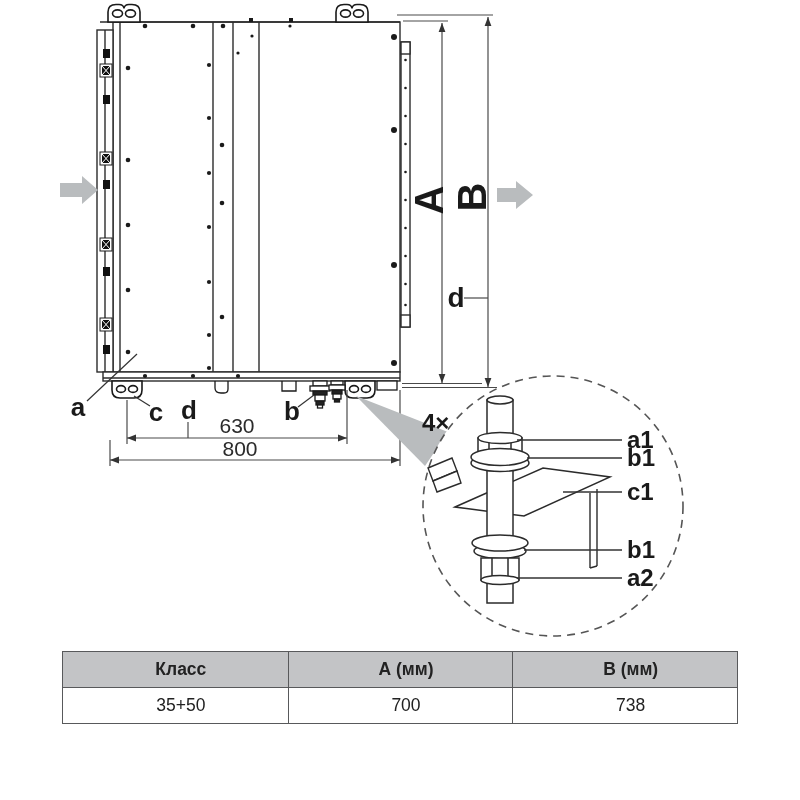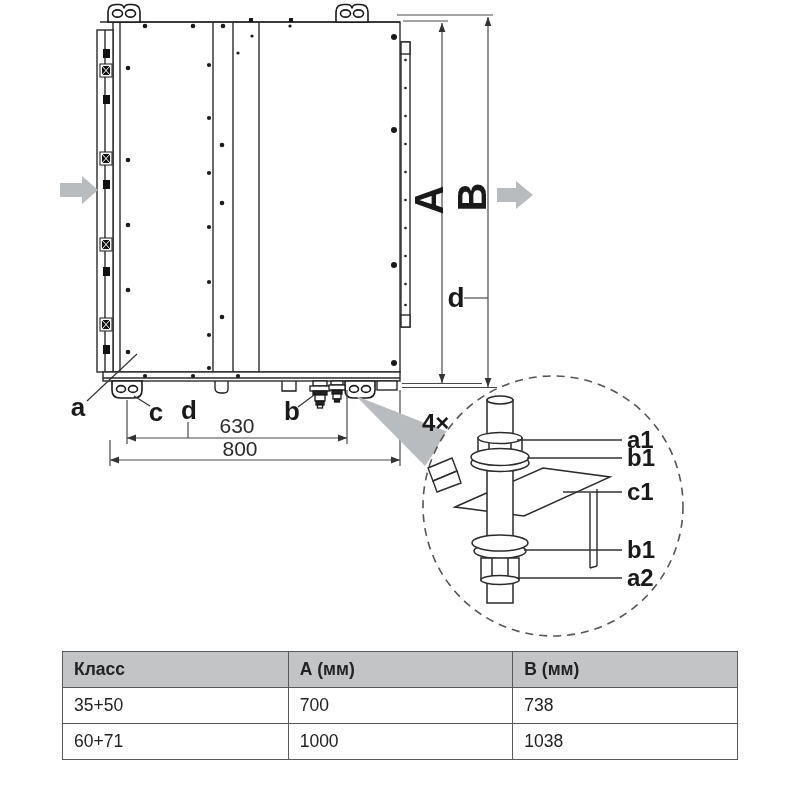--- a/index.html
+++ b/index.html
@@ -8,21 +8,21 @@
   svg{position:absolute;left:0;top:0;}
   svg text{font-family:"Liberation Sans", sans-serif;fill:#1a1a1a;}
   .callout{font-weight:bold;font-size:26px;}
   .dimtxt{font-size:21px;fill:#2b2b2b;}
   .dimbig{font-weight:bold;font-size:40px;}
   .dlabel{font-weight:bold;font-size:28px;}
   .detlabel{font-weight:bold;font-size:24px;}
   .spec-table{position:absolute;left:62px;top:651px;width:676px;border-collapse:collapse;
         font-size:17.5px;color:#222;}
   .spec-table th,.spec-table td{border:1.6px solid #58595b;height:35px;padding:0 0 0 11px;
-        text-align:left;vertical-align:middle;font-weight:normal;}
+        text-align:center;vertical-align:middle;font-weight:normal;}
   .spec-table th{background:#c3c4c6;font-weight:bold;}
   .spec-table col.c1{width:226px}.spec-table col.c2{width:225px}.spec-table col.c3{width:225px}
 </style>
 </head>
 <body>
 
 <div class="page">
 
 <svg width="800" height="800" viewBox="0 0 800 800">
 
@@ -282,21 +282,16 @@
       <th>А (мм)</th>
       <th>В (мм)</th>
     </tr>
   </thead>
   <tbody>
     <tr>
       <td>35+50</td>
       <td>700</td>
       <td>738</td>
     </tr>
-    <tr>
-      <td>60+71</td>
-      <td>1000</td>
-      <td>1038</td>
-    </tr>
   </tbody>
 </table>
 
 </div>
 
 </body></html>

